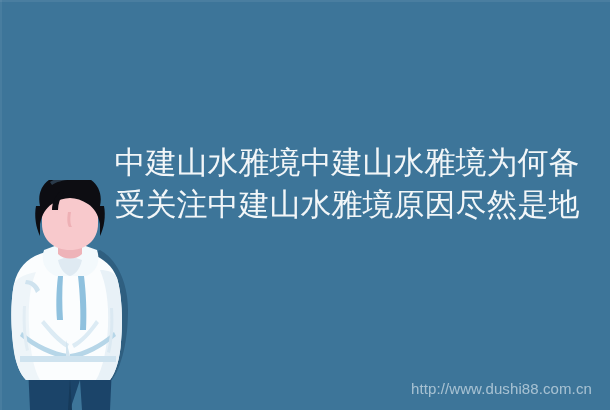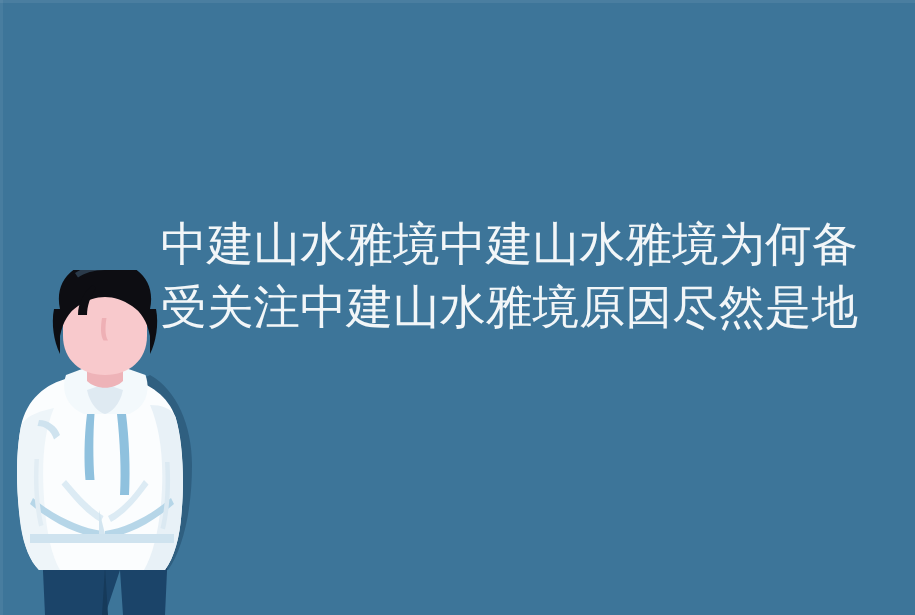--- a/index.html
+++ b/index.html
@@ -7,20 +7,21 @@
     padding: 0;
     background: #ffffff;
   }
   #stage {
     position: relative;
     width: 610px;
     height: 410px;
     overflow: hidden;
     background: #3d7599;
     font-family: "Liberation Sans", "DejaVu Sans", sans-serif;
+    text-align: center;
   }
   #bg {
     position: absolute;
     inset: 0;
     background: #3d7599;
   }
   
   #rim-top {
     position: absolute;
     left: 0; top: 0;
@@ -120,14 +121,15 @@
       <path d="M40 26 C36 8 48 -6 70 -6 C92 -6 104 8 100 26 L100 44 C98 34 94 28 88 24 C82 20 76 18 70 18 C64 18 58 20 52 24 C46 28 42 34 40 44 Z" fill="#0d0d12"></path>
       <path d="M40 26 L40 56 C36 48 34 36 36 26 Z" fill="#0d0d12"></path>
       <path d="M100 26 L100 56 C104 48 106 36 104 26 Z" fill="#0d0d12"></path>
       <path d="M64 12 C60 18 58 24 58 30 L52 30 C52 22 56 14 62 10 Z" fill="#0d0d12"></path>
       <path d="M50 2 C56 -2 64 -4 70 -4 L70 0 C63 0 56 2 52 5 Z" fill="#2a3a4a"></path>
     </svg>
   </div>
 
   <div id="headline">中建山水雅境中建山水雅境为何备受关注中建山水雅境原因尽然是地</div>
 
+  <div id="watermark">http://www.dushi88.com.cn</div>
 
 </div>
 
 </body></html>

